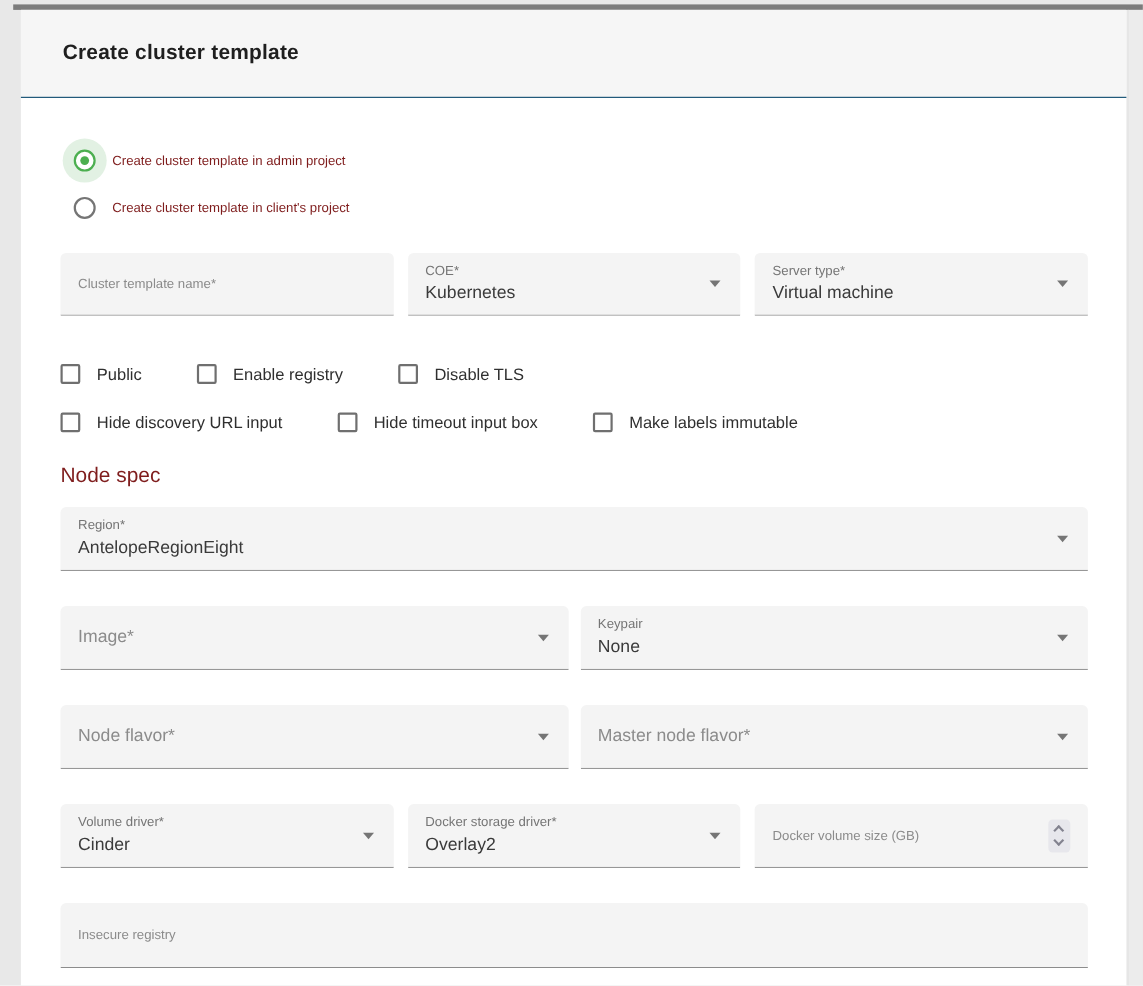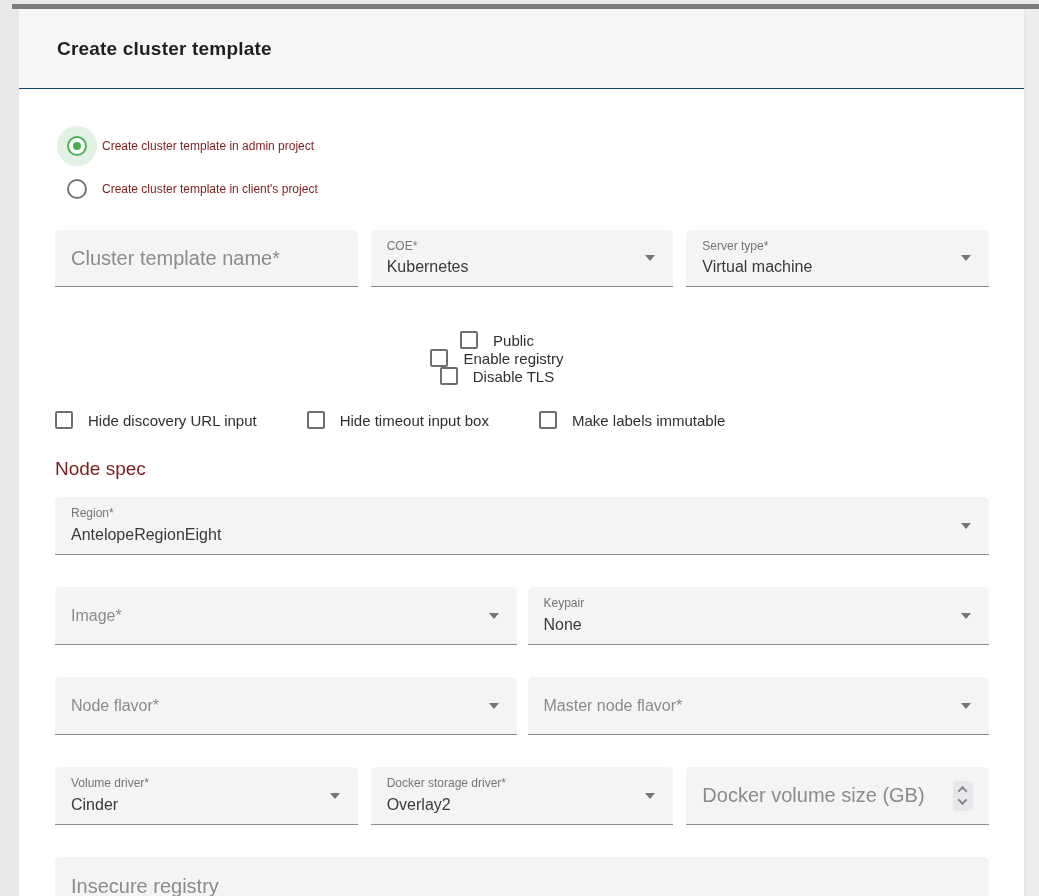--- a/index.html
+++ b/index.html
@@ -30,32 +30,32 @@
   
   .row-3 { display:grid; grid-template-columns:repeat(3,1fr); column-gap:13px; }
   .row-2 { display:grid; grid-template-columns:repeat(2,1fr); column-gap:11px; }
   .fld { position:relative; background:#f4f4f4; border-bottom:1px solid #8c8c8c; border-radius:5px 5px 0 0; height:57px; cursor:pointer; }
   .fld .ph { position:absolute; left:16px; top:50%; transform:translateY(-50%); font-size:16px; color:#8b8b8b; white-space:nowrap; }
   .fld .lbl { position:absolute; left:16px; top:9px; font-size:12px; color:#757575; }
   .fld .val { position:absolute; left:16px; bottom:10px; font-size:16px; color:#3a3a3a; }
   .fld .arrow { position:absolute; right:18px; top:50%; margin-top:-3px; width:0; height:0;
                 border-left:5px solid transparent; border-right:5px solid transparent; border-top:6px solid #757575; }
   .fld input { position:absolute; inset:0; width:100%; height:100%; background:transparent; border:none; outline:none;
-               padding:0 44px 0 16px; font-size:20px; color:#be185d; font-family:"Liberation Sans", sans-serif; }
+               padding:0 44px 0 16px; font-size:12px; color:#be185d; font-family:"Liberation Sans", sans-serif; }
   .fld input::placeholder { color:#8b8b8b; opacity:1; }
 
   .stepper { position:absolute; right:16px; top:50%; transform:translateY(-50%); width:20px; height:30px;
              background:#e7e7ec; border-radius:4px; display:flex; flex-direction:column; align-items:center; justify-content:center; gap:5px; cursor:pointer; }
   .chev { width:7px; height:7px; border-left:2px solid #83838f; border-top:2px solid #83838f; }
   .chev.up { transform:rotate(45deg) translate(1px,1px); }
   .chev.down { transform:rotate(225deg) translate(1px,1px); }
 
   
   .cb-row { display:flex; align-items:center; }
-  .cb-row-1 { margin-top:44px;flex-direction:column; }
+  .cb-row-1 { margin-top:44px; }
   .cb-row-2 { margin-top:26px; }
   .cb-item { display:flex; align-items:center; margin-right:50px; cursor:pointer; }
   .cb-box { width:18px; height:18px; border:2px solid #6f6f6f; border-radius:2px; background:#fff; margin-right:15px; flex:0 0 18px; }
   .cb-label { font-size:15px; color:#2f2f2f; white-space:nowrap; }
 
   .section-title { margin-top:29px; font-size:19px; font-weight:500; color:#7f1d1d; }
 
   .mt-fields { margin-top:21px; }
   .mt-region { margin-top:17px; }
   .mt-row { margin-top:32px; }

